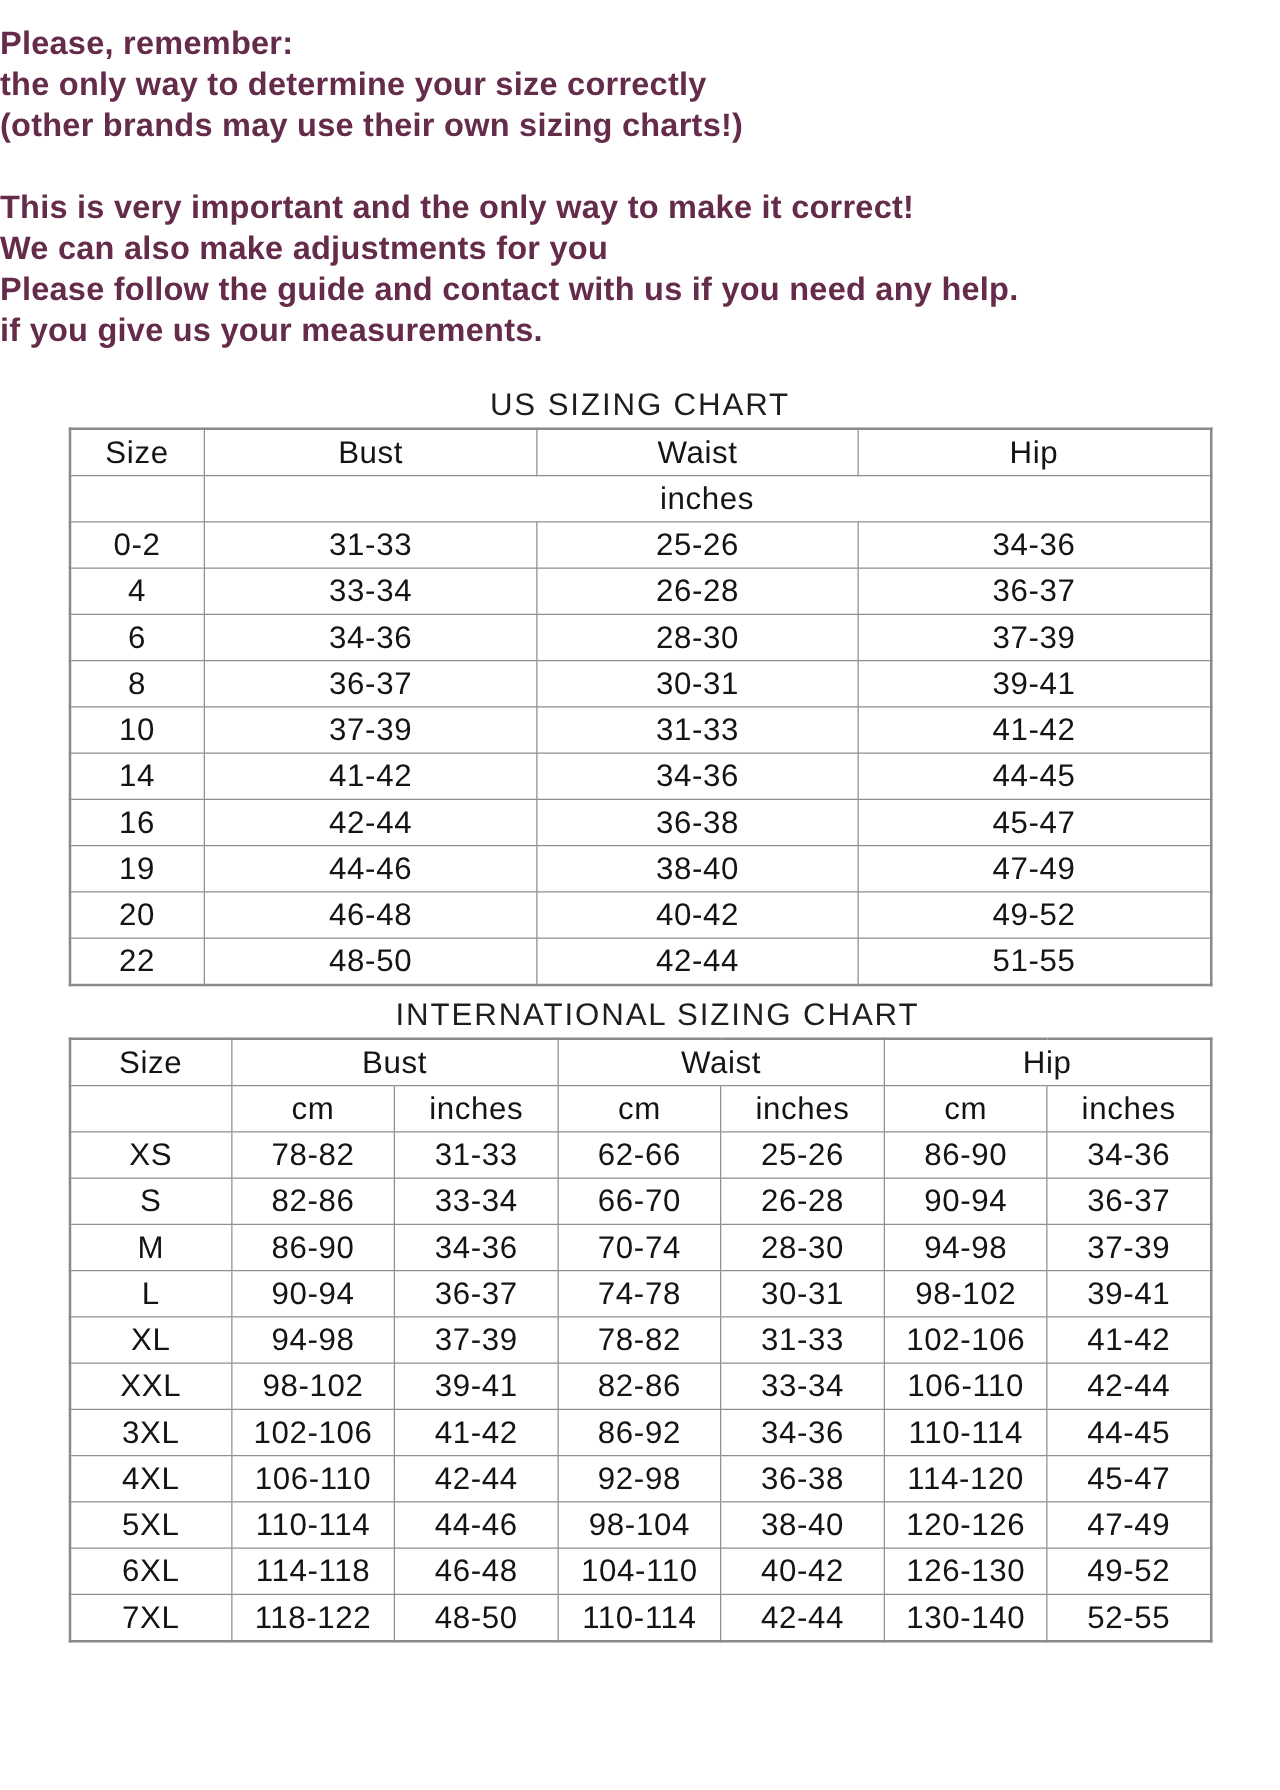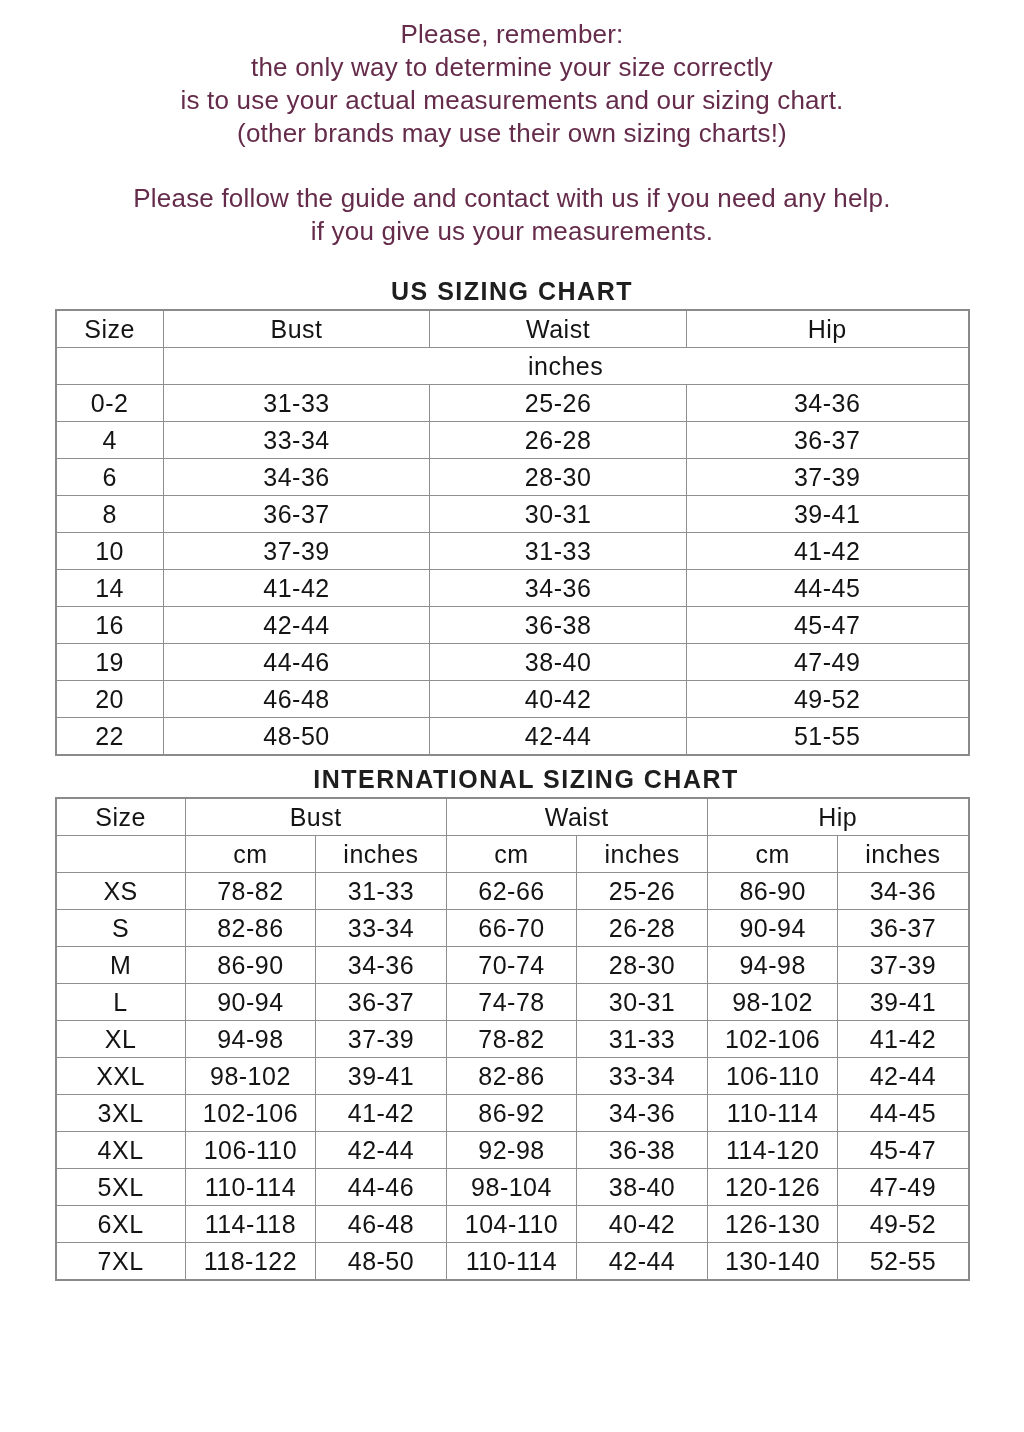--- a/index.html
+++ b/index.html
@@ -7,41 +7,40 @@
     width: 1024px;
     height: 1432px;
     background: #ffffff;
     font-family: "Liberation Sans", sans-serif;
     overflow: hidden;
   }
   .page { padding-top: 18px; }
 
   
   .intro {
-    text-align: center;
     color: #652b4a;
     font-size: 26px;
-    font-weight: 400;
+    font-weight: 700;
     letter-spacing: 0.2px;
   }
   .intro p {
     margin: 0;
     line-height: 33px;
     height: 33px;
     white-space: nowrap;
   }
   .intro-gap { height: 32px; }
 
   
   .chart-title {
     margin: 0;
     text-align: center;
     color: #1e1e1e;
     font-size: 25px;
-    font-weight: 700;
+    font-weight: 400;
     letter-spacing: 1.5px;
     line-height: 30px;
   }
   .title-us   { margin-top: 28px; }
   .title-intl { margin-top: 8px; padding-left: 28px; }
 
   
   table.size-table {
     width: 915px;
     margin: 3px auto 0 auto;
@@ -74,23 +73,24 @@
   .intl-table col.c-sub  { width: 14.3%; }
 </style>
 </head>
 <body>
 
 <div class="page">
 
   <div class="intro">
     <p>Please, remember:</p>
     <p>the only way to determine your size correctly</p>
-    <p>is to use your actual measurements and our sizing chart.</p>
     <p>(other brands may use their own sizing charts!)</p>
     <div class="intro-gap"></div>
+    <p>This is very important and the only way to make it correct!</p>
+    <p>We can also make adjustments for you</p>
     <p>Please follow the guide and contact with us if you need any help.</p>
     <p>if you give us your measurements.</p>
   </div>
 
   <h2 class="chart-title title-us">US SIZING CHART</h2>
 
   <table class="size-table us-table">
     <colgroup>
       <col class="c-size">
         <col class="c-bust">

